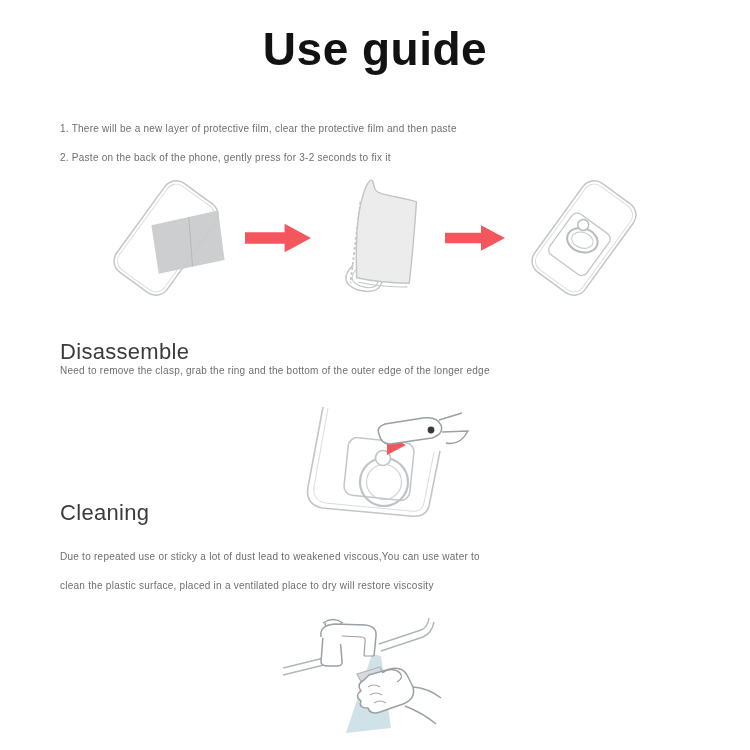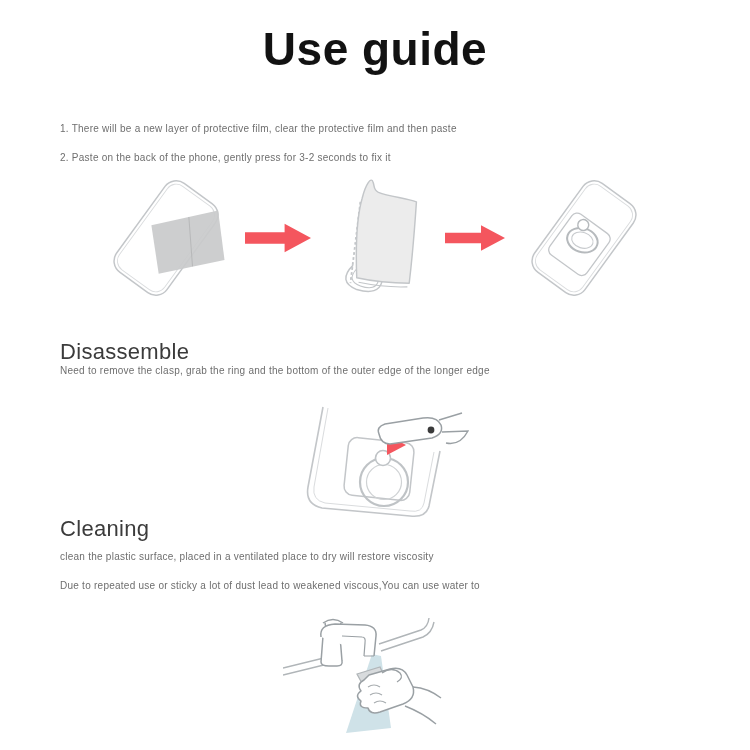--- a/index.html
+++ b/index.html
@@ -21,21 +21,21 @@
   }
   #heading-installation { top:90px; }
   #text-installation   { top:115px; }
   #row-installation {
     position:absolute; top:170px; left:0; width:750px; height:135px;
     display:flex; justify-content:center; align-items:center; gap:15px;
   }
   #heading-disassemble { top:305px;margin-top:34px; }
   #text-disassemble    { top:357px; }
   #figure-disassemble  { position:absolute; top:404px; left:300px; width:190px; height:120px; }
-  #heading-cleaning    { top:516px;text-align:center; }
+  #heading-cleaning    { top:500px;text-align:center; }
   #text-cleaning       { top:543px; }
   #figure-cleaning     { position:absolute; top:612px; left:283px; width:190px; height:136px; }
   svg { display:block; }
 </style>
 </head>
 <body>
 
 <div class="page">
 
   <div class="page-title">Use guide</div>
@@ -117,22 +117,22 @@
       <polygon points="87,31 87,51 106,41" fill="#f4565e"></polygon>
 
       <path d="M79,30 Q76,23 85,20 L123,14 Q137,12 141,21 Q144,30 132,34 L90,40 Q81,40 79,30 Z" fill="#ffffff" stroke="#9aa0a4" stroke-width="1.5" stroke-linejoin="round"></path>
       <circle cx="131" cy="26" r="3.4" fill="#3a3a3a"></circle>
       <path d="M139,16 L162,9 M142,28 L168,27 Q160,42 146,39" fill="none" stroke="#9aa0a4" stroke-width="1.4"></path>
     </svg>
   </div>
 
   <div class="section-heading" id="heading-cleaning">Cleaning</div>
   <div class="section-text" id="text-cleaning">
+    <div>Due to repeated use or sticky a lot of dust lead to weakened viscous,You can use water to</div>
     <div>clean the plastic surface, placed in a ventilated place to dry will restore viscosity</div>
-    <div>Due to repeated use or sticky a lot of dust lead to weakened viscous,You can use water to</div>
   </div>
 
   <div id="figure-cleaning">
     <svg width="190" height="136" viewBox="0 0 190 136">
 
       <polygon points="89,42 98,44 108,116 63,121" fill="#cfe2e8"></polygon>
 
       <path d="M0,56 L53,43 M0,63 L53,50" fill="none" stroke="#b0b5b8" stroke-width="1.4"></path>
       <path d="M96,32 L138,18 Q145,15 146,6 M98,39 L140,25 Q149,21 151,10" fill="none" stroke="#b0b5b8" stroke-width="1.4"></path>
 

